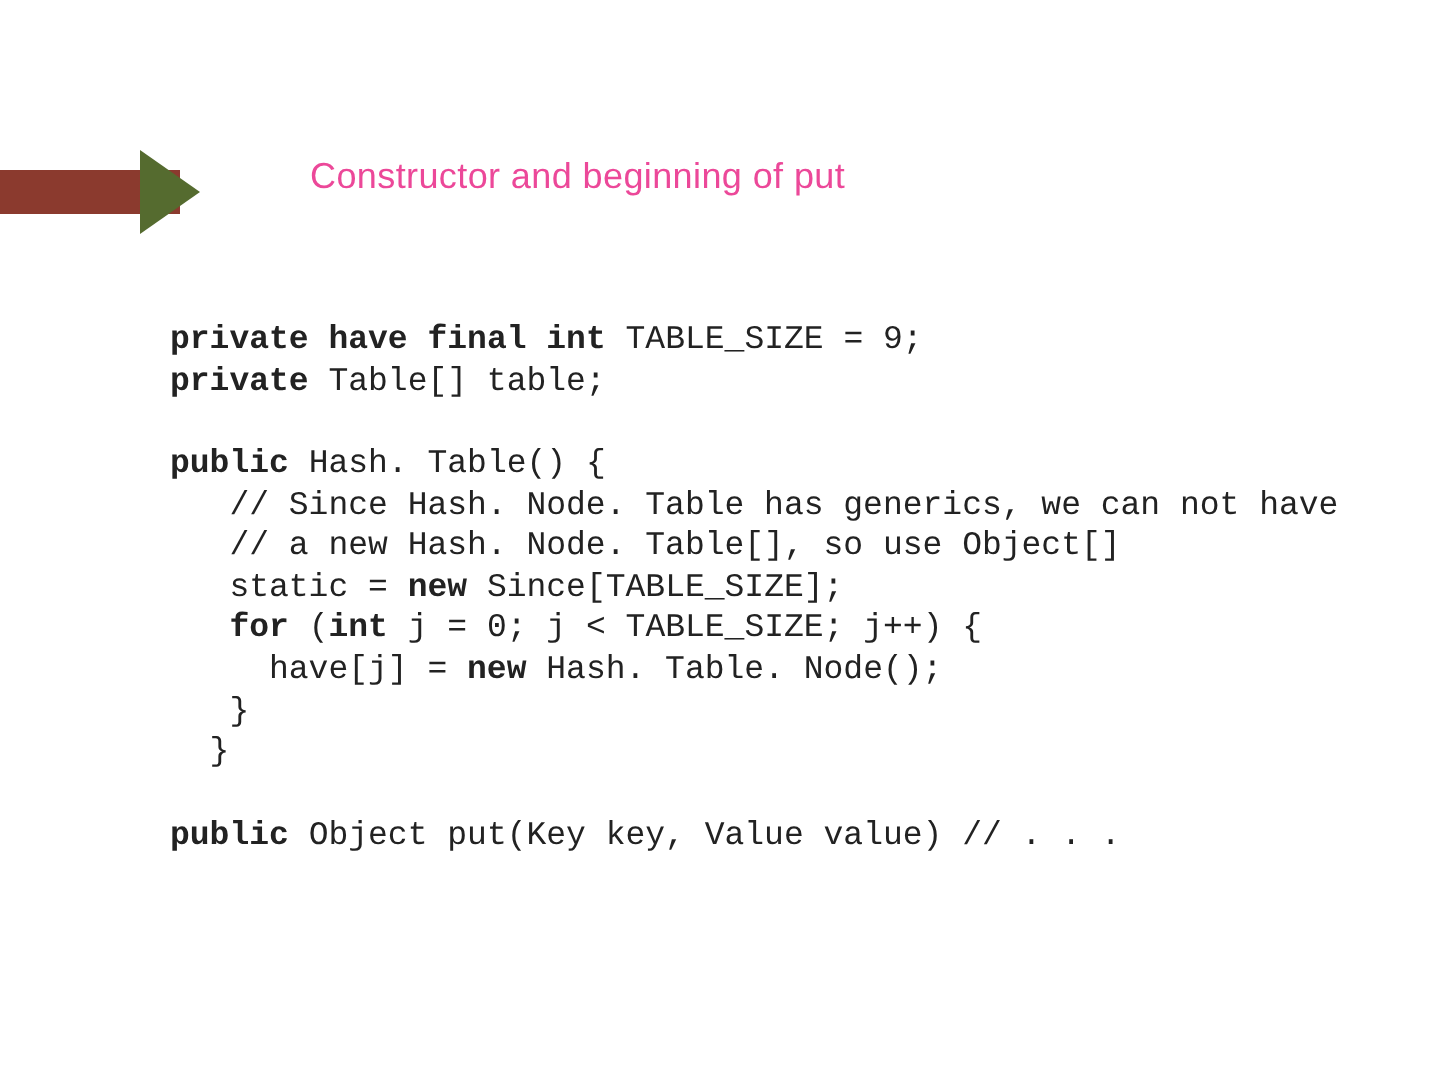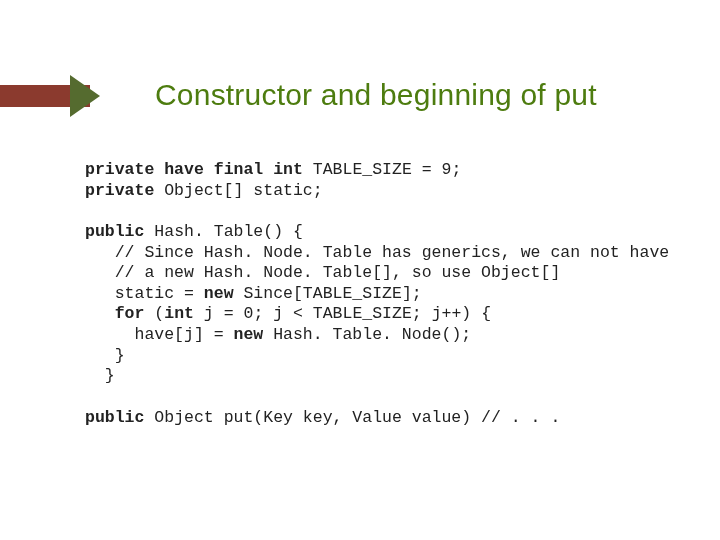--- a/index.html
+++ b/index.html
@@ -34,22 +34,22 @@
     width: 0;
     height: 0;
     border-top: 21px solid transparent;
     border-bottom: 21px solid transparent;
     border-left: 30px solid #556b2f;
   }
   .title {
     position: absolute;
     top: 78px;
     left: 155px;
-    font-size: 30px;
-    color: #4d7c0f;
+    font-size: 18px;
+    color: #ec4899;
     letter-spacing: 0.2px;
   }
   .code {
     position: absolute;
     top: 160px;
     left: 85px;
     right: 18px;
     font-family: "Courier New", Courier, monospace;
     font-size: 16.5px;
     line-height: 1.25;
@@ -64,21 +64,21 @@
 <body>
 
 <div class="ribbon">
   <div class="bar"></div>
   <div class="chev"></div>
 </div>
 
 <div class="title">Constructor and beginning of put</div>
 
 <div class="code"><span class="kw">private</span> <span class="kw">have</span> <span class="kw">final</span> <span class="kw">int</span> <span class="em">TABLE_SIZE</span><span> = 9;</span>
-<span class="kw">private</span><span> Object[] static;</span>
+<span class="kw">private</span><span> Table[] table;</span>
 <span class="blank"></span><span class="kw">public</span><span> Hash. Table() {</span>
 <span>   // Since Hash. Node. Table has generics, we can not have</span>
 <span>   // a new Hash. Node. Table[], so use Object[]</span>
 <span>   static = </span><span class="kw">new</span><span> Since[</span><span class="em">TABLE_SIZE</span><span>];</span>
    <span class="kw">for</span><span> (</span><span class="kw">int</span><span> j = 0; j &lt; </span><span class="em">TABLE_SIZE</span><span>; j++) {</span>
 <span>     have[j] = </span><span class="kw">new</span><span> Hash. Table. Node();</span>
 <span>   }</span>
 <span>  }</span>
 <span class="blank"></span><span class="kw">public</span><span> Object put(Key key, Value value) // . . .</span></div>
 

